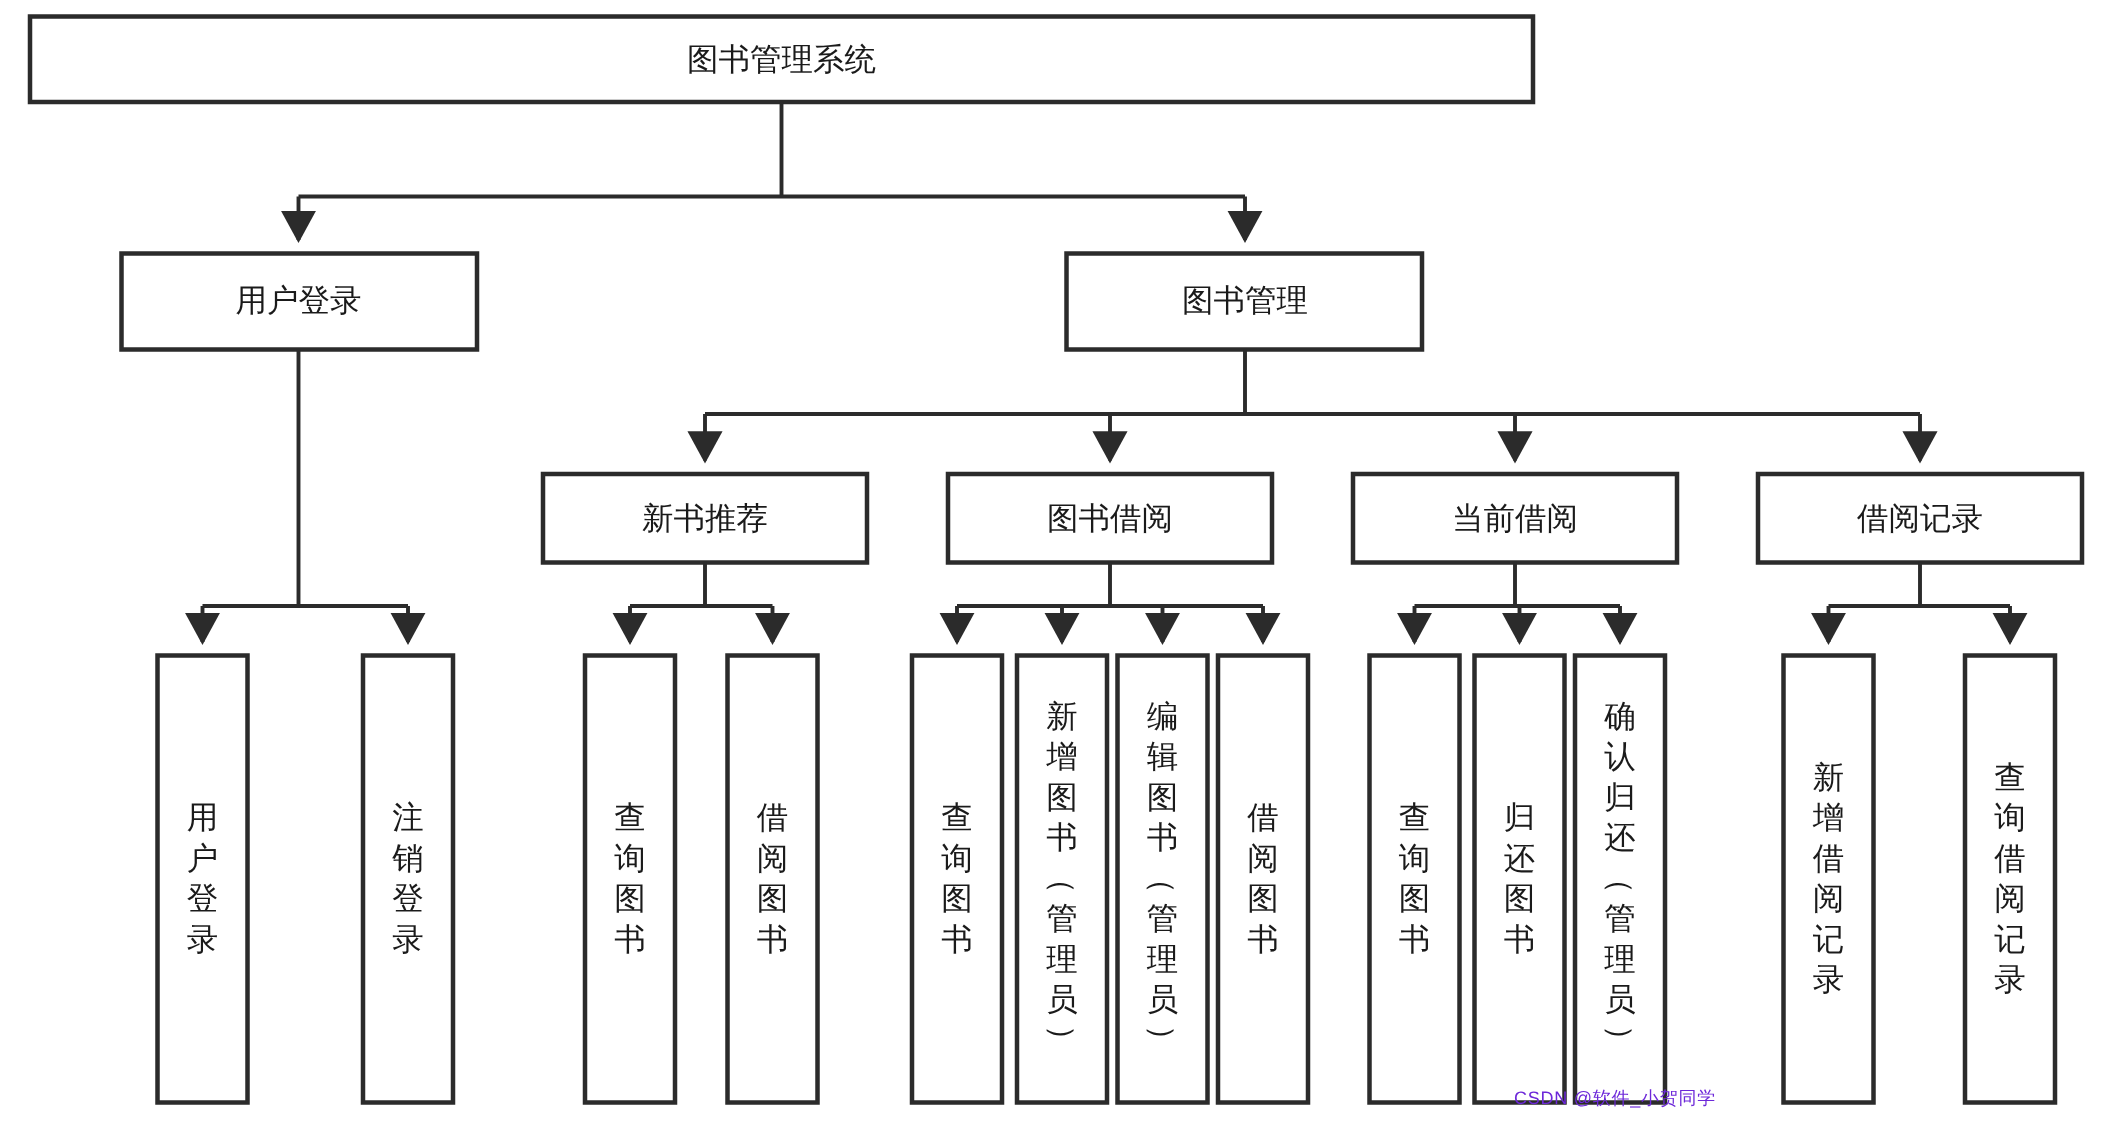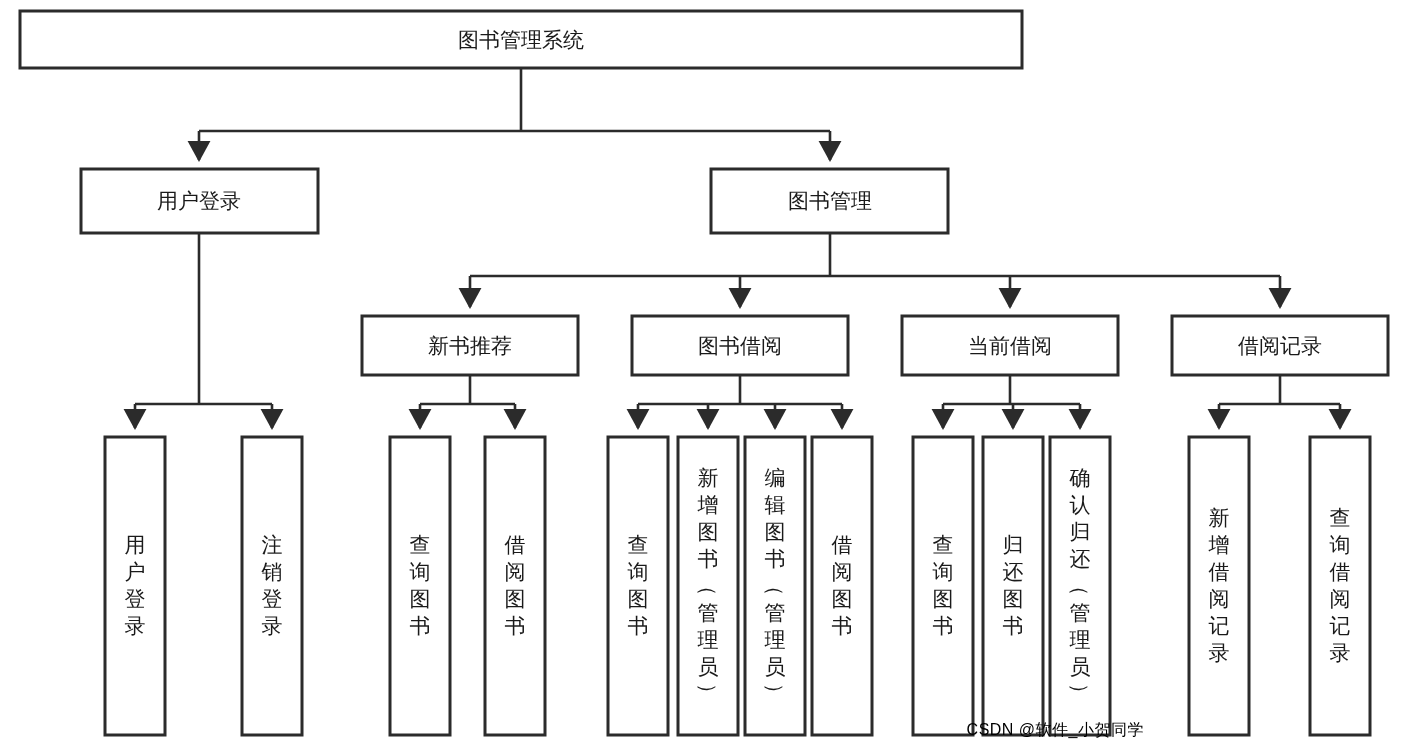--- a/index.html
+++ b/index.html
@@ -50,22 +50,22 @@
     font-family: "Liberation Sans", "DejaVu Sans", sans-serif;
     font-size: 21px;
     fill: #1a1a1a;
     text-anchor: middle;
   }
   .watermark {
     position: absolute;
     right: 8px;
     bottom: 6px;
     font-family: "Liberation Sans", "DejaVu Sans", sans-serif;
-    font-size: 16px;
-    color: #000000;
+    font-size: 12px;
+    color: #6d28d9;
     letter-spacing: 0.5px;
     white-space: nowrap;
     pointer-events: none;
   }
 </style>
 </head>
 <body>
 
 <div id="diagram-root">
 

